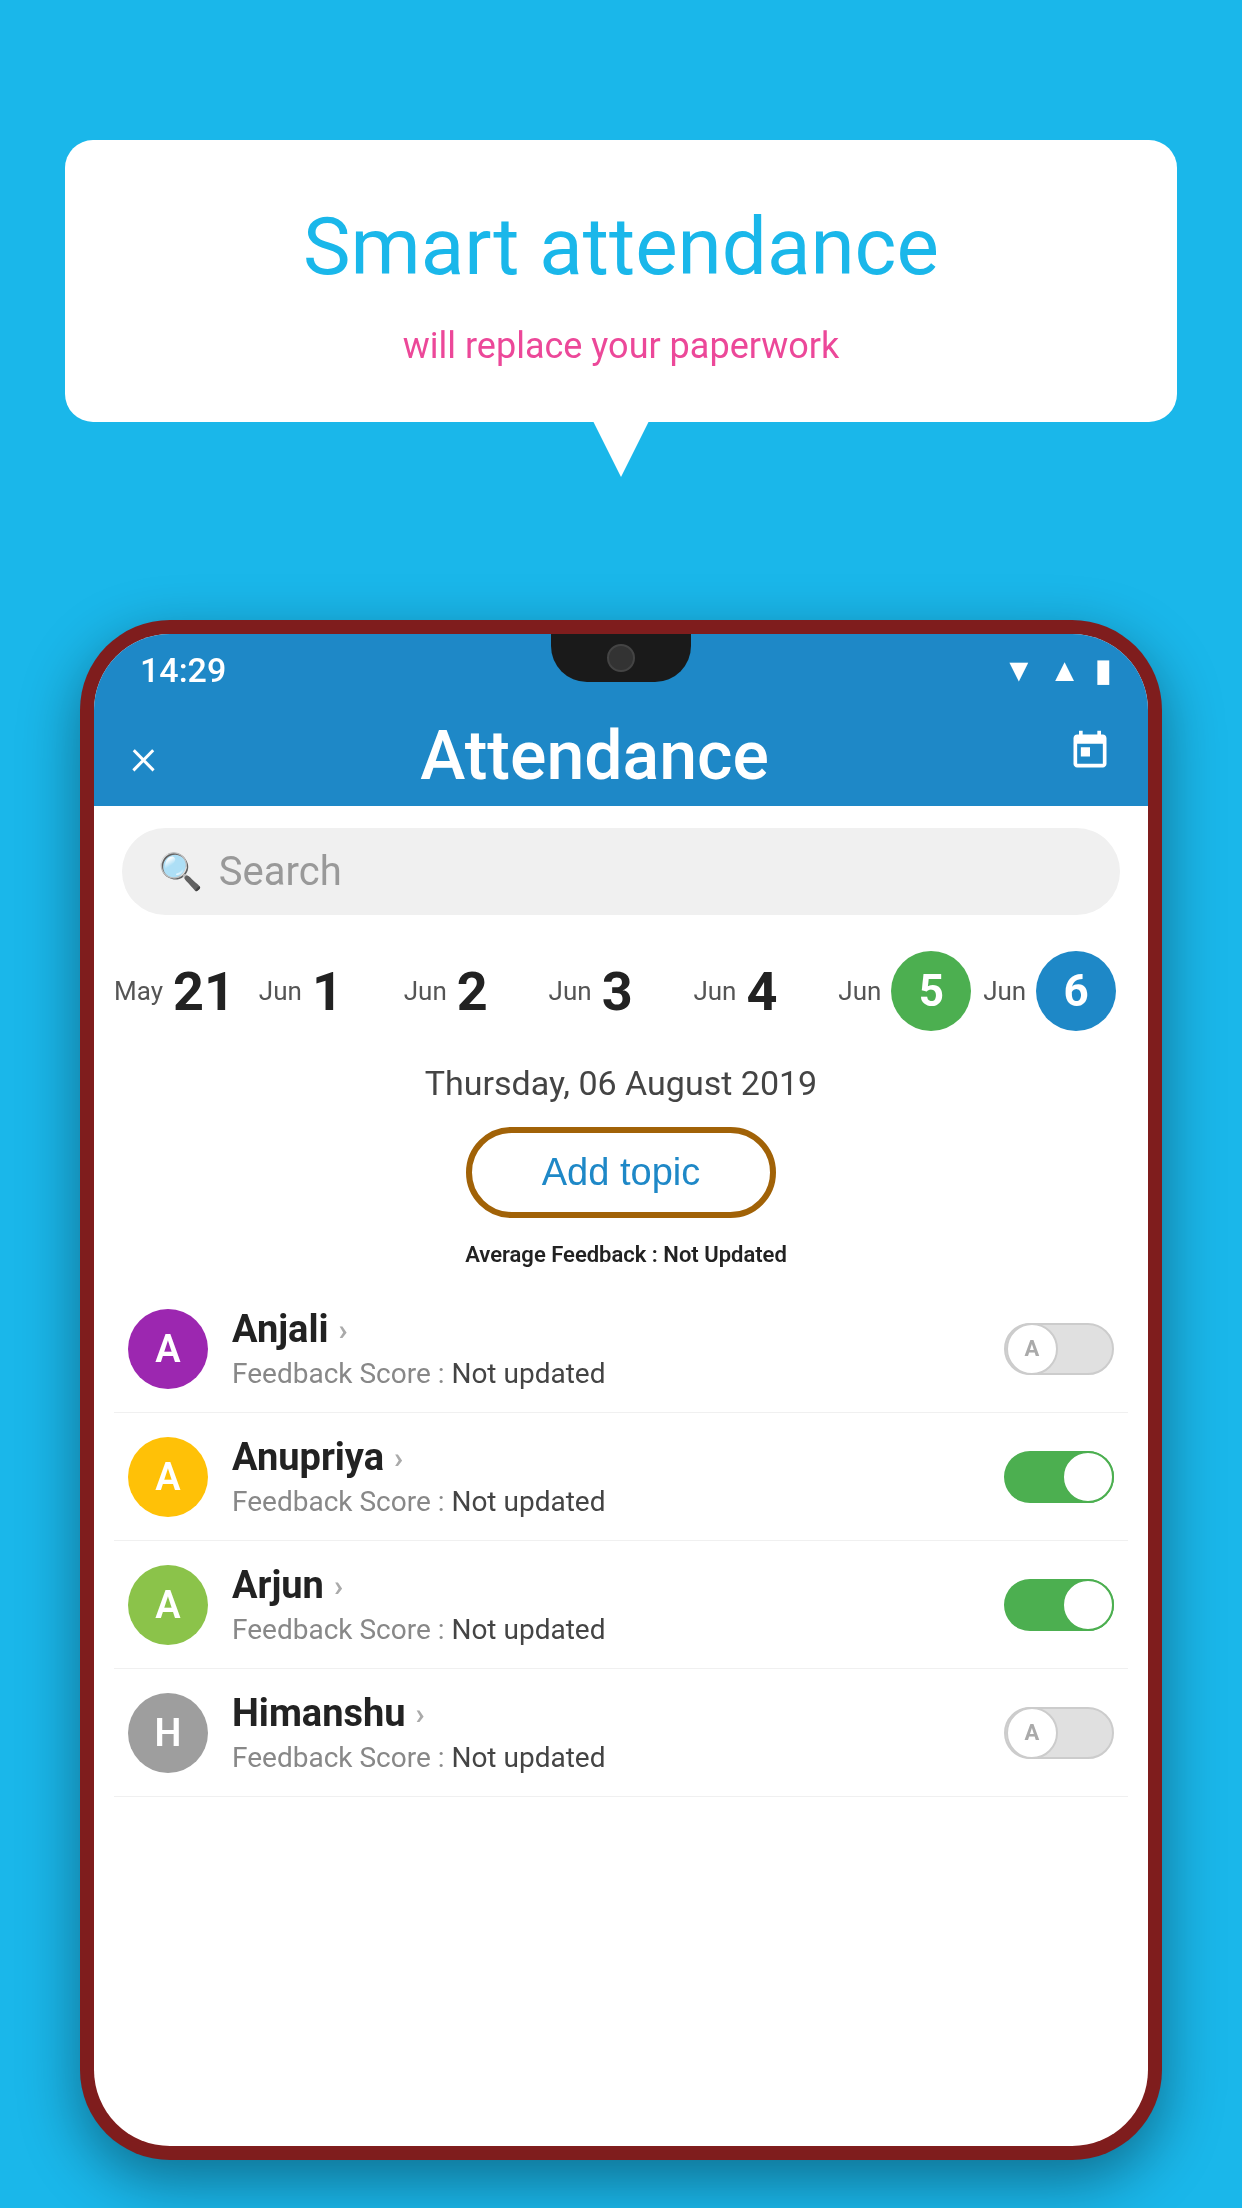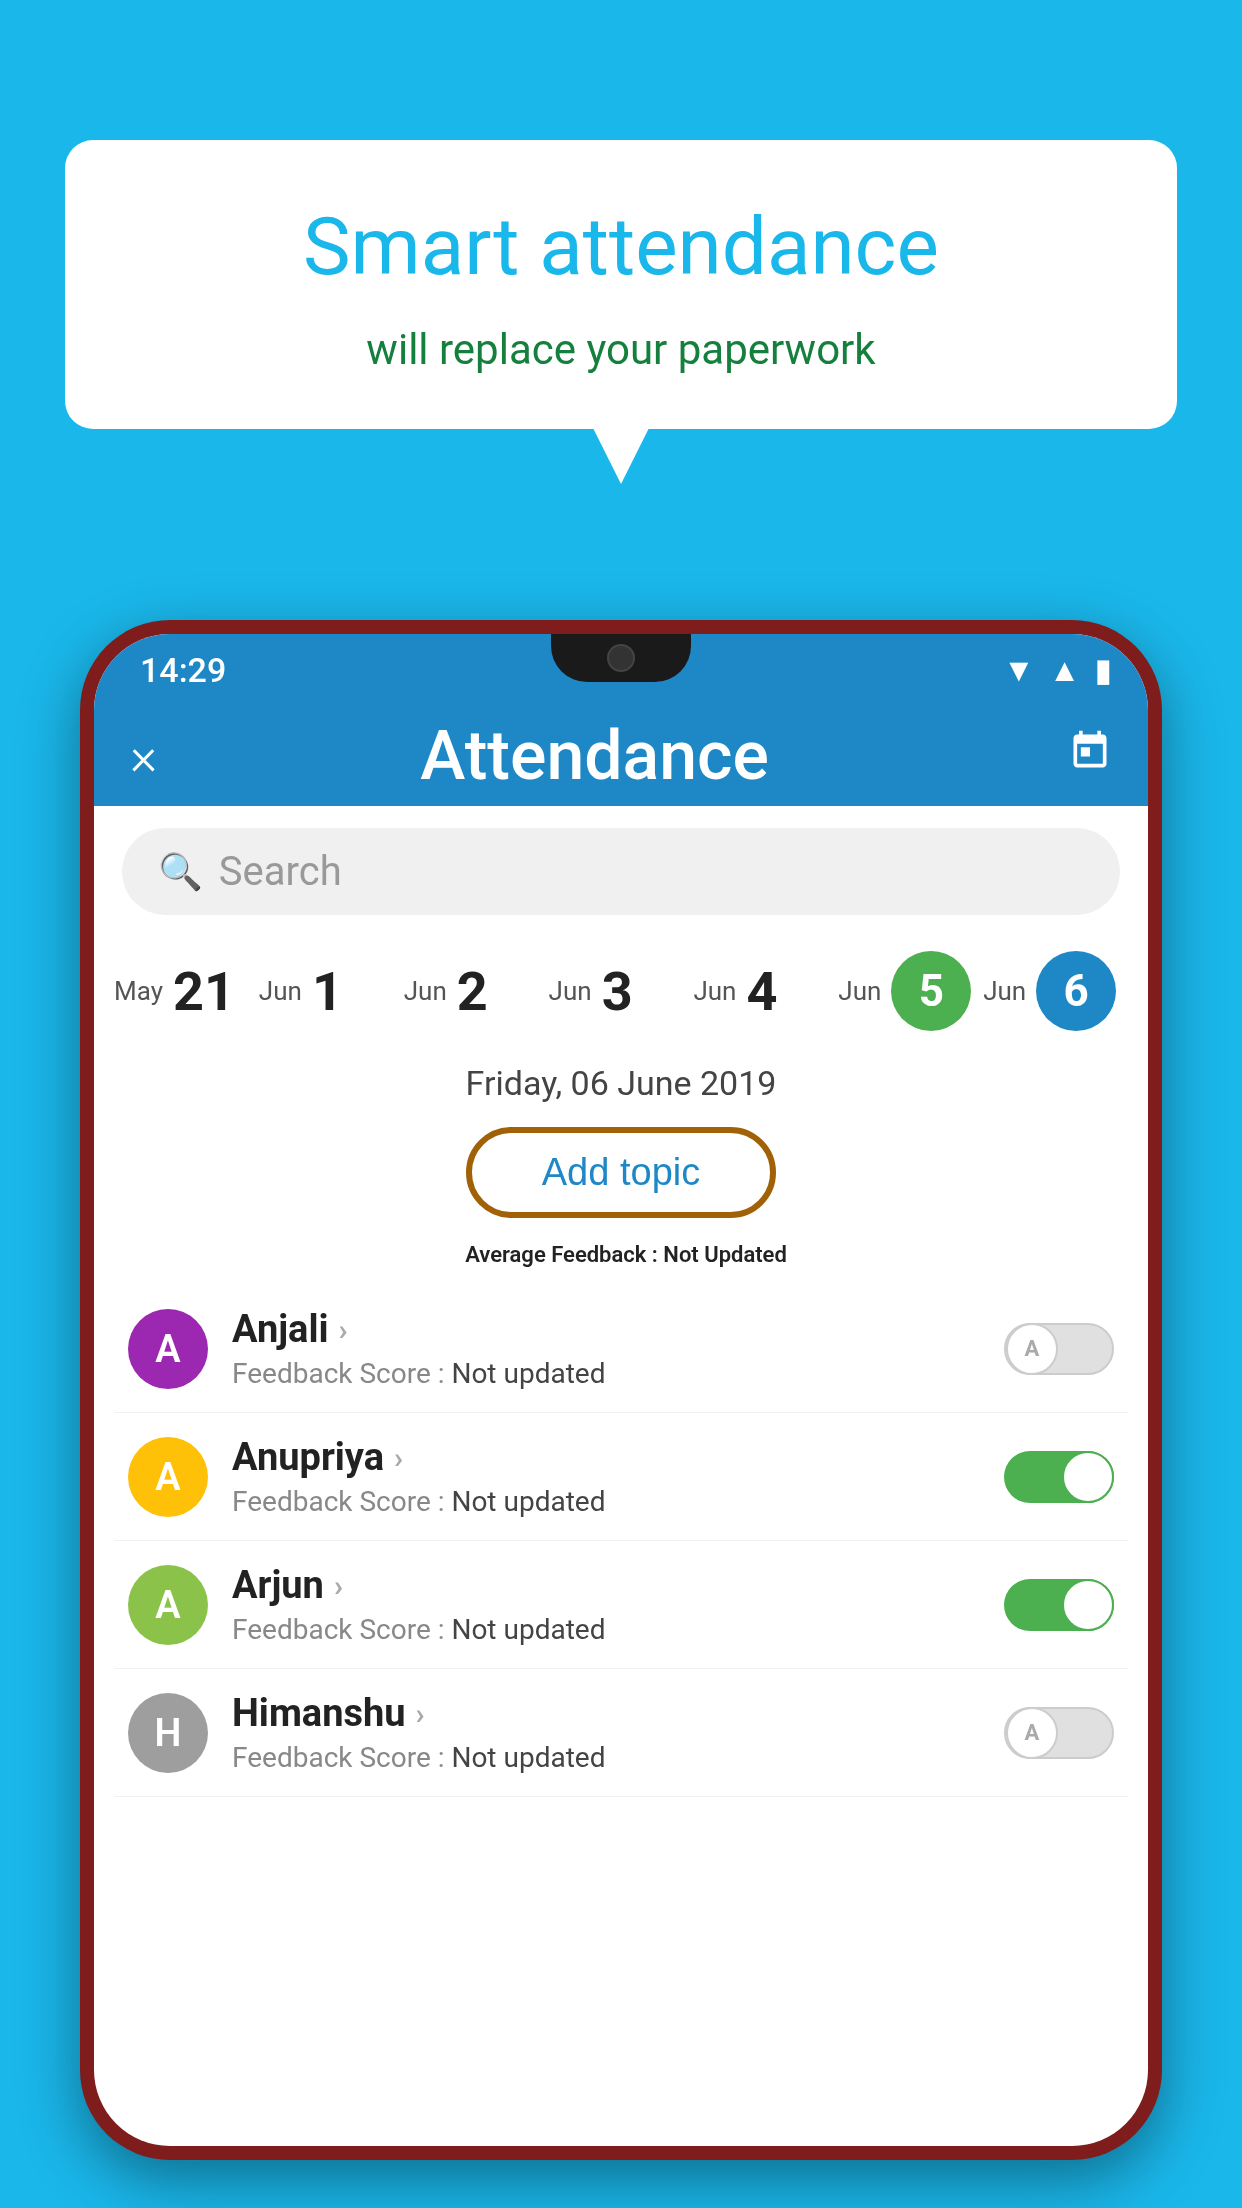--- a/index.html
+++ b/index.html
@@ -37,22 +37,22 @@
       border-top: 60px solid white;
     }
     .speech-bubble-title {
       color: #1ab7ea;
       font-size: 80px;
       font-weight: 400;
       margin-bottom: 18px;
       text-align: center;
     }
     .speech-bubble-subtitle {
-      color: #15803d;
-      font-size: 42px;
+      color: #ec4899;
+      font-size: 36px;
       font-weight: 400;
       margin-top: 31px;
     }
 
     
     .phone-outer {
       position: absolute;
       top: 620px;
       left: 80px;
       right: 80px;
@@ -420,21 +420,21 @@
         <div class="cal-day today">
     <span class="cal-month">Jun</span>
     <span class="cal-num">5</span>
   </div>
         <div class="cal-day selected">
     <span class="cal-month">Jun</span>
     <span class="cal-num">6</span>
   </div>
       </div>
 
-    <div class="date-label">Friday, 06 June 2019</div>
+    <div class="date-label">Thursday, 06 August 2019</div>
 
     <button class="add-topic-btn">Add topic</button>
 
     <div class="avg-feedback"><span>Average Feedback : </span><span style="font-weight: 600; color: rgb(34, 34, 34);">Not Updated</span></div>
 
     <div class="student-list" id="student-list">
         <div class="student-row">
     <div class="student-avatar" style="background-color: #9c27b0">
       A
     </div>

